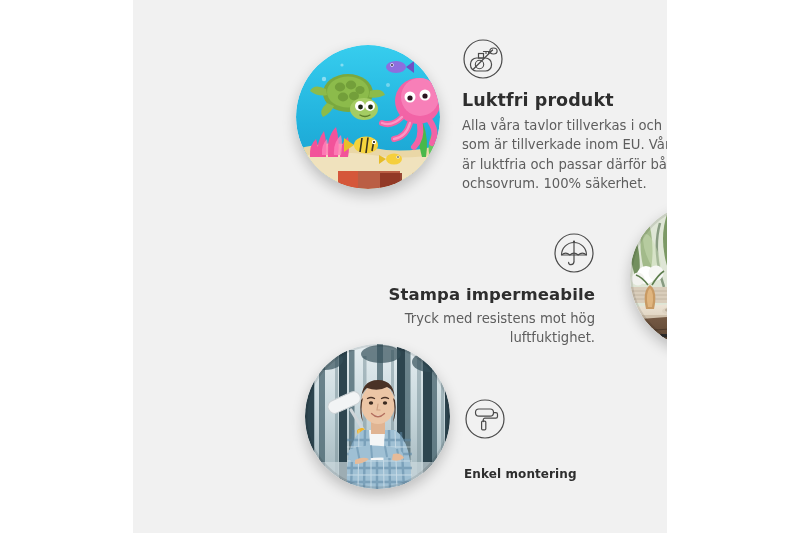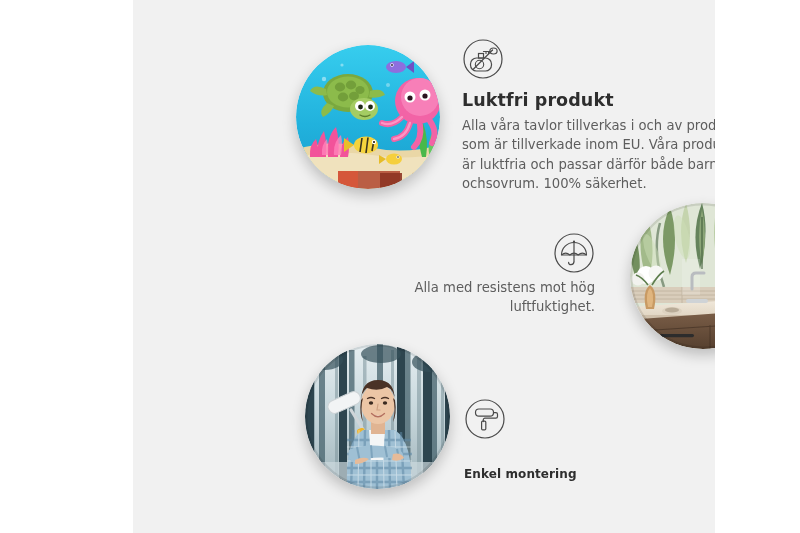--- a/index.html
+++ b/index.html
@@ -18,21 +18,21 @@
     position: relative;
     width: 800px;
     height: 533px;
     background: #ffffff;
   }
   
   #panel {
     position: absolute;
     left: 133px;
     top: 0px;
-    width: 582px;
+    width: 534px;
     height: 533px;
     background: #f1f1f1;
     overflow: hidden;
   }
 
   
   .feature {
     position: absolute;
   }
   .feature .icon-wrap {
@@ -451,21 +451,22 @@
       <span class="icon-wrap">
         <svg viewBox="0 0 42 42" xmlns="http://www.w3.org/2000/svg">
           <circle cx="21" cy="21" r="19" fill="none" stroke="#4a4a4a" stroke-width="1.2"></circle>
           <path d="M8.5 23 A12.5 12.5 0 0 1 33.5 23 Z" fill="none" stroke="#4a4a4a" stroke-width="1.2" stroke-linejoin="round"></path>
           <path d="M8.5 23 Q12.7 19.4 16.8 23 Q21 19.4 25.2 23 Q29.4 19.4 33.5 23" fill="none" stroke="#4a4a4a" stroke-width="1.2" stroke-linejoin="round"></path>
           <path d="M21 10.5 L21 29.5" stroke="#4a4a4a" stroke-width="1.2" fill="none"></path>
           <path d="M21 29.5 Q21 32.6 18 32.6 Q15.6 32.6 15.6 30.4" fill="none" stroke="#4a4a4a" stroke-width="1.2" stroke-linecap="round"></path>
           <circle cx="21" cy="9.6" r="1.1" fill="#4a4a4a"></circle>
         </svg>
       </span>
-      <p>Alla med resistens mot hög luftfuktighet.</p>
+      <h2>Stampa impermeabile</h2>
+      <p>Tryck med resistens mot hög luftfuktighet.</p>
     </div>
 
     <div class="feature" id="feature-easy">
       <span class="icon-wrap">
         <svg viewBox="0 0 42 42" xmlns="http://www.w3.org/2000/svg">
           <circle cx="21" cy="21" r="19" fill="none" stroke="#4a4a4a" stroke-width="1.2"></circle>
           <rect x="11.5" y="11" width="18" height="7.2" rx="3.4" fill="none" stroke="#4a4a4a" stroke-width="1.2"></rect>
           <path d="M29.5 14.6 h2.4 a1.6 1.6 0 0 1 1.6 1.6 v2.4 a1.6 1.6 0 0 1 -1.6 1.6 h-11 a1.6 1.6 0 0 0 -1.6 1.6 v1.8" fill="none" stroke="#4a4a4a" stroke-width="1.2" stroke-linecap="round" stroke-linejoin="round"></path>
           <rect x="17.6" y="23.2" width="4.2" height="8.6" rx="1.1" fill="none" stroke="#4a4a4a" stroke-width="1.2"></rect>
         </svg>

